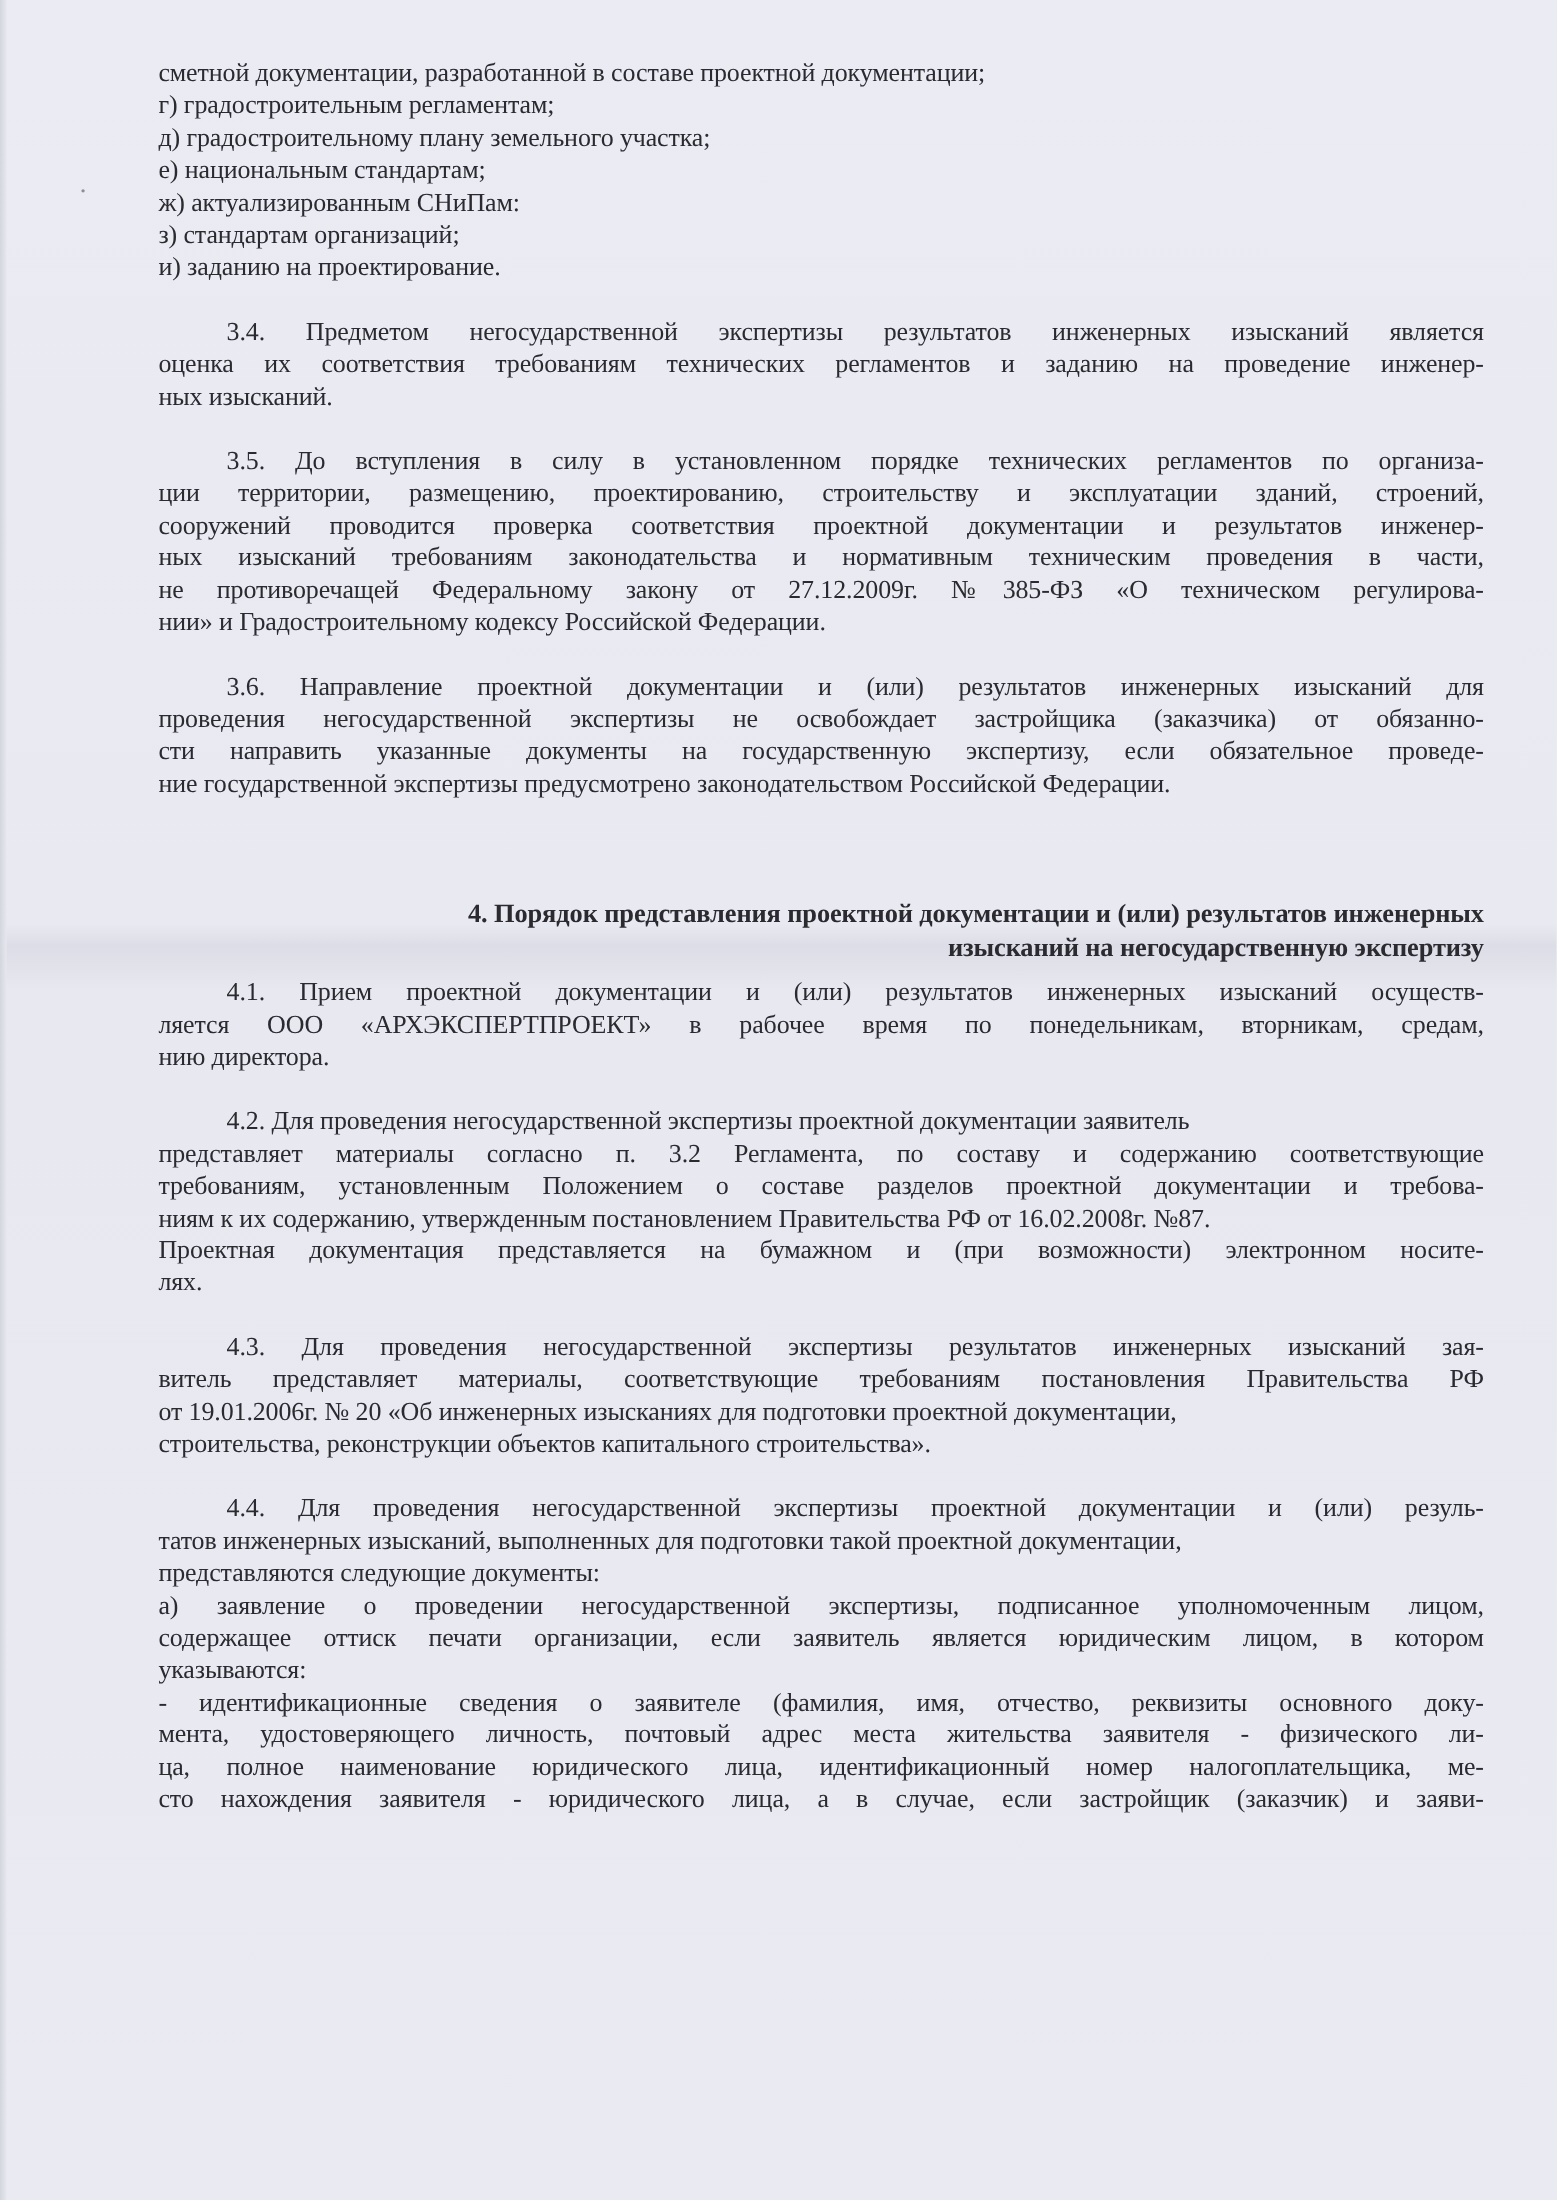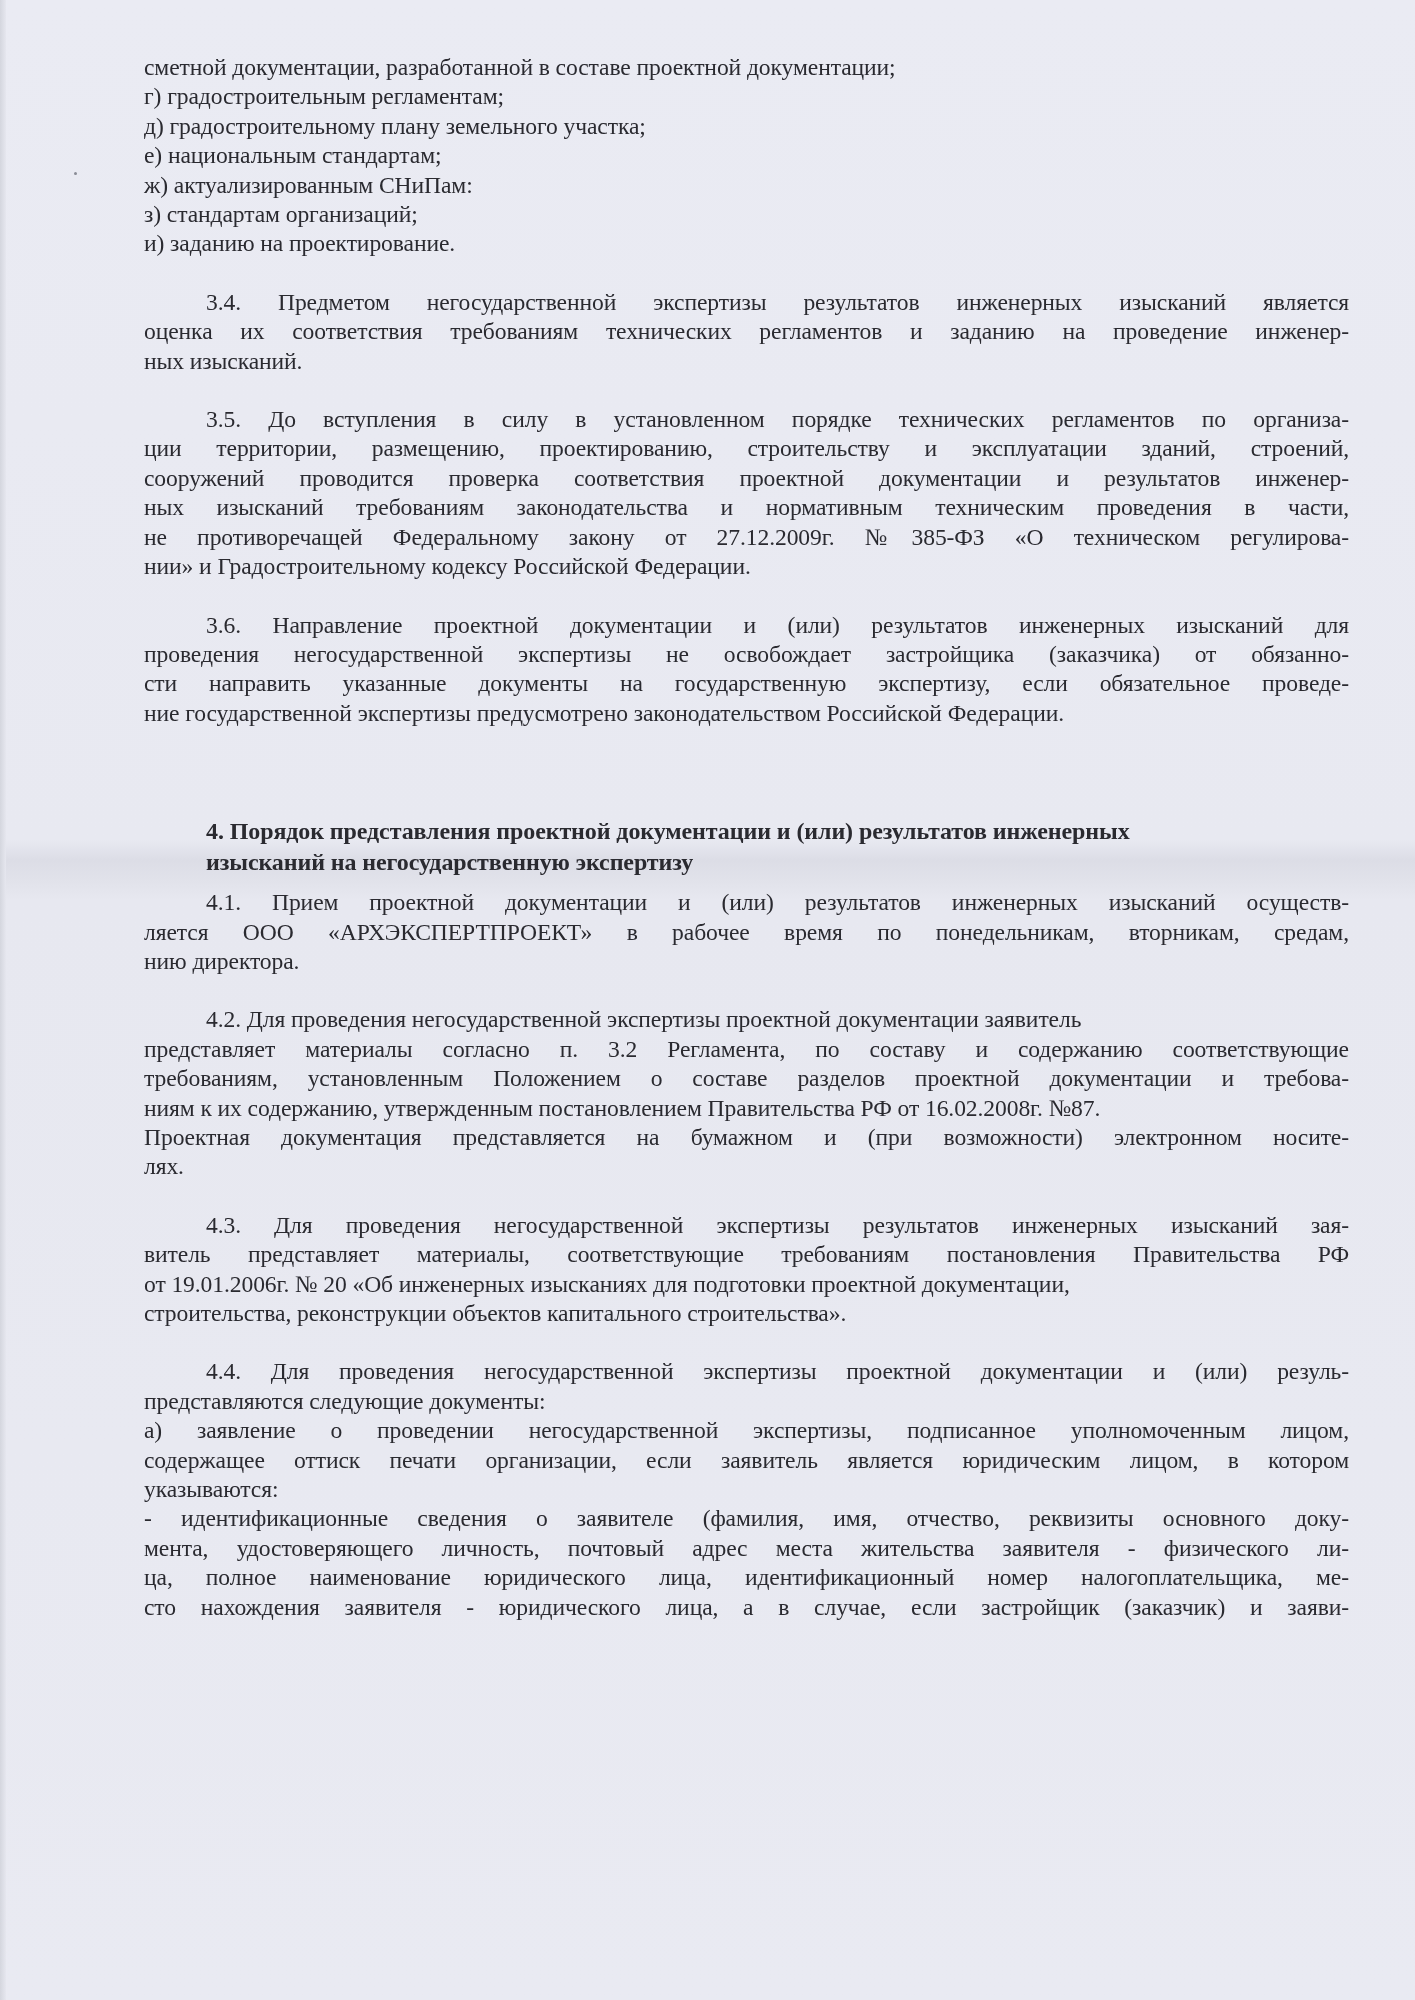--- a/index.html
+++ b/index.html
@@ -41,21 +41,21 @@
   .para-gap { height: 29px; }
   .indent { padding-left: 62px; }
   .justify-line {
     display: block;
     text-align: justify;
     text-align-last: justify;
     white-space: normal;
   }
   .heading {
     font-weight: bold;
-    text-align: left;
+    text-align: right;
     font-size: 24px;
     line-height: 31px;
     padding-left: 62px;
   }
   .heading .line { white-space: nowrap; }
 </style>
 </head>
 <body>
 
 <div class="page-bg"></div>
@@ -134,20 +134,21 @@
     <span class="justify-line indent">4.3. Для проведения негосударственной экспертизы результатов инженерных изысканий зая-</span>
     <span class="justify-line">витель представляет материалы, соответствующие требованиям постановления Правительства РФ</span>
     <span class="line">от 19.01.2006г. № 20 «Об инженерных изысканиях для подготовки проектной документации,</span>
     <span class="line">строительства, реконструкции объектов капитального строительства».</span>
   </div>
 
   <div class="para-gap"></div>
 
   <div>
     <span class="justify-line indent">4.4. Для проведения негосударственной экспертизы проектной документации и (или) резуль-</span>
+    <span class="line">татов инженерных изысканий, выполненных для подготовки такой проектной документации,</span>
     <span class="line">представляются следующие документы:</span>
     <span class="justify-line">а) заявление о проведении негосударственной экспертизы, подписанное уполномоченным лицом,</span>
     <span class="justify-line">содержащее оттиск печати организации, если заявитель является юридическим лицом, в котором</span>
     <span class="line">указываются:</span>
     <span class="justify-line">- идентификационные сведения о заявителе (фамилия, имя, отчество, реквизиты основного доку-</span>
     <span class="justify-line">мента, удостоверяющего личность, почтовый адрес места жительства заявителя - физического ли-</span>
     <span class="justify-line">ца, полное наименование юридического лица, идентификационный номер налогоплательщика, ме-</span>
     <span class="justify-line">сто нахождения заявителя - юридического лица, а в случае, если застройщик (заказчик) и заяви-</span>
   </div>
 

